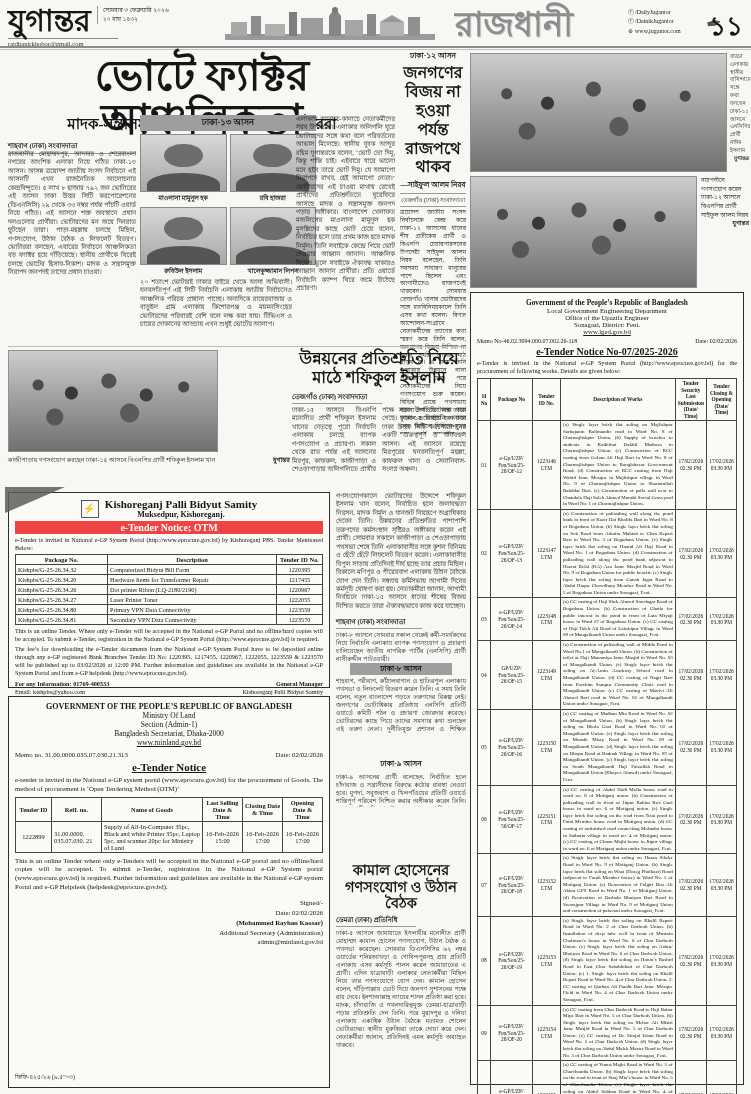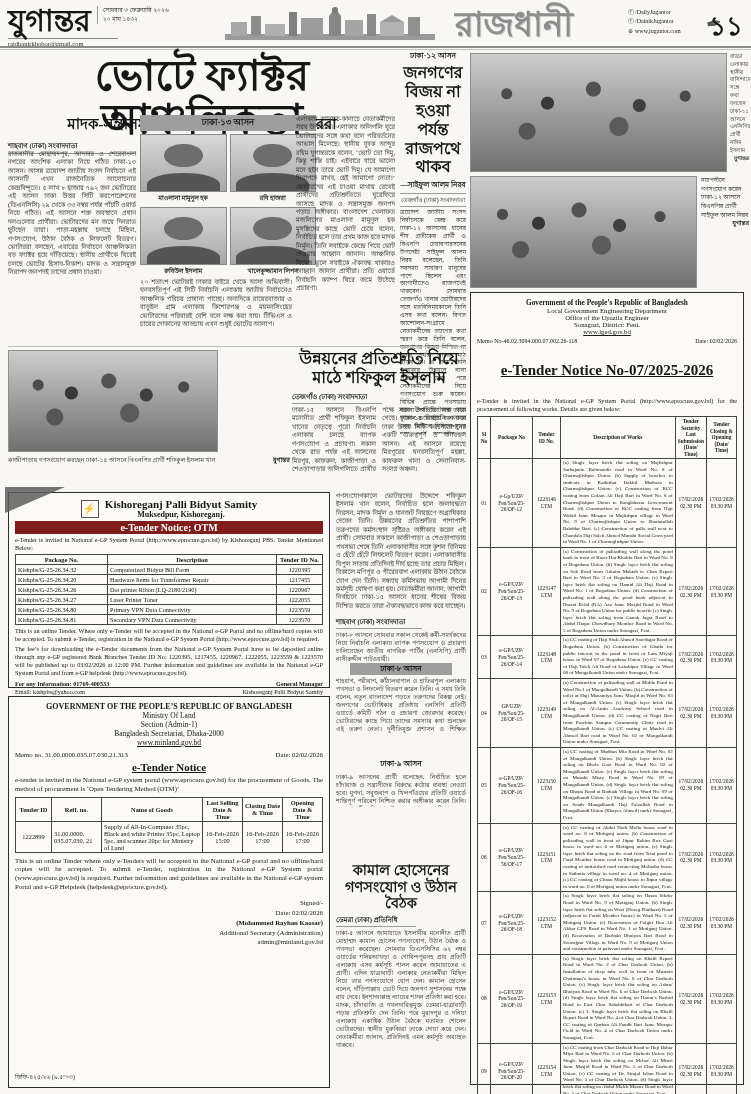--- a/index.html
+++ b/index.html
@@ -48,21 +48,21 @@
 .credit{font-weight:bold}
 .rail{font-size:5.4px;line-height:1.45}
 .portrait{position:relative;background:linear-gradient(180deg,#d8d8d8,#a8a8a8);border:1px solid #8a8a8a;overflow:hidden}
 .portrait::before{content:"";position:absolute;left:50%;top:16%;width:46%;height:42%;margin-left:-23%;border-radius:50%;background:#6d6d6d}
 .portrait::after{content:"";position:absolute;left:50%;bottom:-8%;width:86%;height:40%;margin-left:-43%;border-radius:50% 50% 0 0;background:#555}
 .pname{font-size:6.2px;text-align:center;font-weight:bold;padding-top:1px}
 
 .notice{border:1.5px solid #2e2e2e;background:#fbfaf7;padding:5px 6px;font-family:"Liberation Serif","DejaVu Serif",serif}
 .notice table{width:100%;border-collapse:collapse}
 .notice th,.notice td{border:1px solid #444;padding:1px 2px;vertical-align:middle}
-.banner{background:#7f1d1d;color:#fff;font-weight:bold;text-align:center;font-size:10px;padding:1px 0}
+.banner{background:#ef4444;color:#fff;font-weight:bold;text-align:center;font-size:10px;padding:1px 0}
 .tt{font-size:6.2px;line-height:1.3}
 .fold{position:absolute;left:-4px;top:-6px;width:0;height:0;border-top:26px solid #5d5d5d;border-right:60px solid transparent;opacity:.85}
 .thin-rule{border-top:1px solid #bbb}
 .u{text-decoration:underline}
 .lged-desc{font-size:5px;line-height:1.32;text-align:justify}
 .lged-cell{font-size:5.4px;line-height:1.25;text-align:center}
 .lged-head th{font-size:5.4px;line-height:1.2;text-align:center}
 </style>
 </head>
 <body>
@@ -171,21 +171,21 @@
   <div class="abs notice" style="left:470px;top:292px;width:274px;height:793px">
     <div class="c b" style="font-size:7.3px">Government of the People’s Republic of Bangladesh</div>
     <div class="c" style="font-size:6.8px">Local Government Engineering Department</div>
     <div class="c" style="font-size:6.8px">Office of the Upazila Engineer</div>
     <div class="c" style="font-size:6.8px">Sonagazi, District: Feni.</div>
     <div class="c u" style="font-size:6.8px">www.lged.gov.bd</div>
     <div style="display:flex;justify-content:space-between;font-size:6px;margin-top:3px">
       <span>Memo No-46.02.3094.000.07.002.26-118</span>
       <span>Date: 02/02/2026</span>
     </div>
-    <div class="c b u" style="font-size:15px;margin:18px 0">e-Tender Notice No-07/2025-2026</div>
+    <div class="c b u" style="font-size:10px;margin:2px 0">e-Tender Notice No-07/2025-2026</div>
     <div class="tt j">e-Tender is invited in the National e-GP System Portal (http://www.eprocure.gov.bd) for the procurement of following works. Details are given below:</div>
 
     <table style="margin-top:3px">
       <thead>
         <tr class="lged-head">
 
         <th>Sl No</th>
             <th>Package No</th>
             <th>Tender ID No.</th>
             <th>Description of Works</th>

